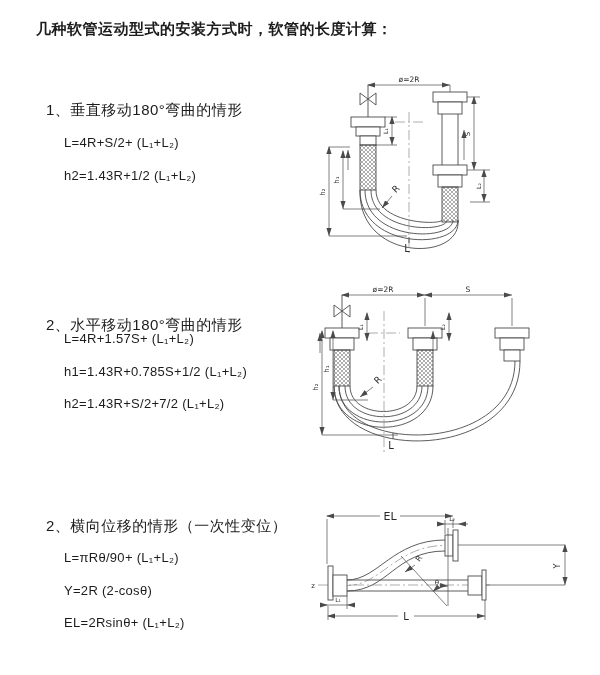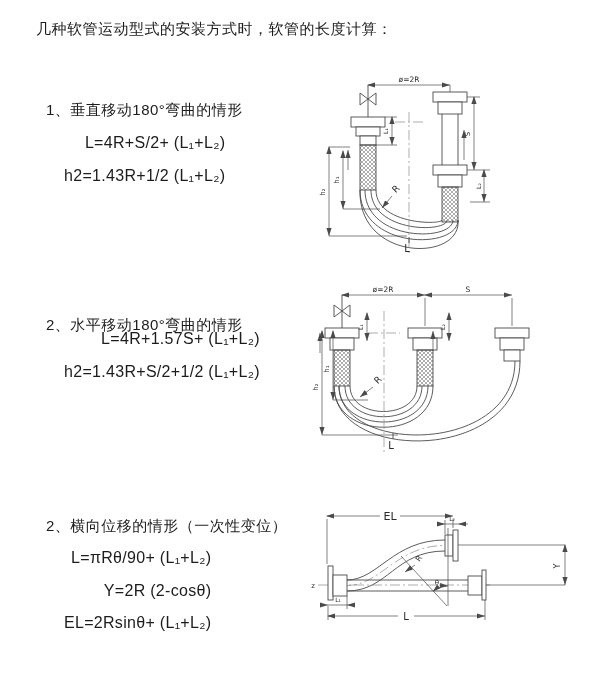--- a/index.html
+++ b/index.html
@@ -1,22 +1,22 @@
 <!DOCTYPE html>
 <html><head>
 <meta charset="utf-8">
 <style>
   * { margin:0; padding:0; box-sizing:border-box; }
   html,body { background:#ffffff; }
   body { width:600px; height:675px; font-family:"Liberation Sans","DejaVu Sans",sans-serif; color:#1c1c1c; }
   .page { position:relative; width:600px; height:675px; background:#fff; overflow:hidden; }
-  .title { position:absolute; left:36px; top:20px; font-size:15px; font-weight:normal; letter-spacing:.5px; }
+  .title { position:absolute; left:36px; top:20px; font-size:15px; font-weight:bold; letter-spacing:.5px; }
   .sec-heading { position:absolute; font-size:15px; font-weight:normal; letter-spacing:.5px; }
   .formulas { position:absolute; }
-  .formula { font-size:16px; line-height:32.5px; white-space:pre; letter-spacing:.3px;text-align:right; }
+  .formula { font-size:13px; line-height:32.5px; white-space:pre; letter-spacing:.3px; }
   svg.diagram { position:absolute; overflow:visible; }
   svg text { font-family:"DejaVu Sans",sans-serif; fill:#2a2a2a; }
   .ln  { stroke:#4a4a4a; stroke-width:0.9; fill:none; }
   .dim { stroke:#4a4a4a; stroke-width:0.7; fill:none; }
   .cl  { stroke:#8a8a8a; stroke-width:0.7; fill:none; stroke-dasharray:10 3 2 3; }
   .fit { fill:#ffffff; stroke:#4a4a4a; stroke-width:0.9; }
 </style>
 </head>
 <body>
 
@@ -118,21 +118,22 @@
     </g>
     <g>
       <line class="ln" x1="97" y1="165" x2="97" y2="171"></line>
       <text x="95" y="180" font-size="10" text-anchor="middle">L</text>
     </g>
   </svg>
 
   <div class="sec-heading" style="left:46px; top:316px">2、水平移动180°弯曲的情形</div>
   <div class="formulas" style="left:64px; top:323px">
     <p class="formula">L=4R+1.57S+ (L₁+L₂)</p>
-    <p class="formula">h2=1.43R+S/2+1/2 (L₁+L₂)</p>
+    <p class="formula">h1=1.43R+0.785S+1/2 (L₁+L₂)</p>
+    <p class="formula">h2=1.43R+S/2+7/2 (L₁+L₂)</p>
   </div>
 
   <svg class="diagram" style="left:310px; top:283px" width="290" height="180" viewBox="0 0 290 180">
     <g>
       <line class="dim" x1="32" y1="12" x2="115" y2="12" marker-start="url(#as)" marker-end="url(#ae)"></line>
       <text x="73" y="9" font-size="7.5" text-anchor="middle">ø=2R</text>
     </g>
     <g>
       <line class="dim" x1="115" y1="12" x2="202" y2="12" marker-start="url(#as)" marker-end="url(#ae)"></line>
       <line class="dim" x1="115" y1="15" x2="115" y2="43"></line>

